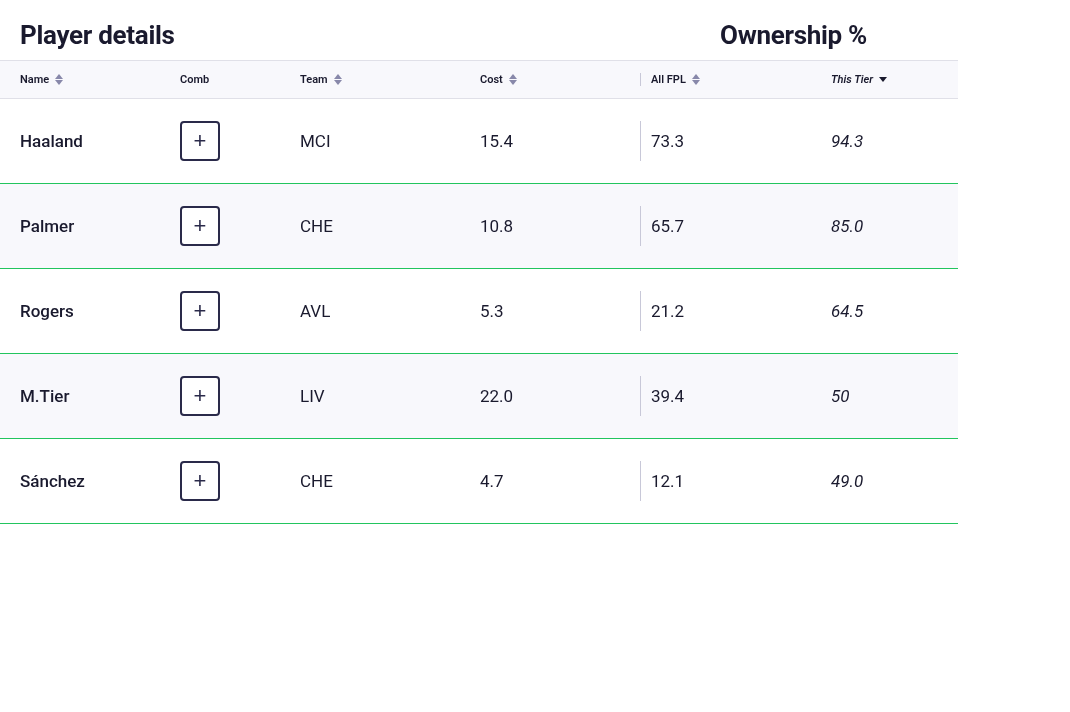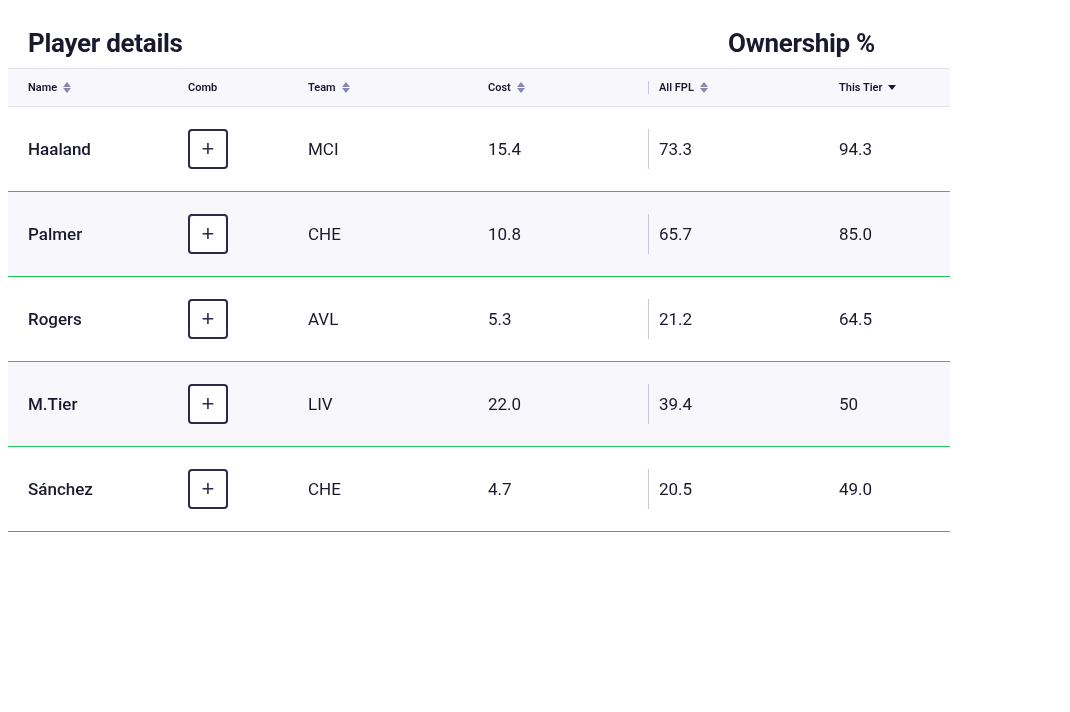--- a/index.html
+++ b/index.html
@@ -11,21 +11,21 @@
     body {
       font-family: -apple-system, BlinkMacSystemFont, 'Segoe UI', Roboto, sans-serif;
       background: #ffffff;
       color: #1a1a2e;
       width: 1070px;
       min-height: 712px;
     }
 
     .container {
       width: 958px;
-      padding: 8px;
+      padding: 0;
     }
 
     .section-headers {
       display: flex;
       border-bottom: 1px solid #e0e0e8;
       padding: 20px 20px 10px 20px;
     }
 
     .section-player-details {
       flex: 0 0 700px;
@@ -65,20 +65,21 @@
     .col-cost {
       flex: 0 0 150px;
     }
 
     .col-allfpl {
       flex: 0 0 180px;
     }
 
     .col-thistier {
       flex: 1;
+      font-style: italic;
     }
 
     .col-header {
       display: flex;
       align-items: center;
       gap: 6px;
       font-size: 11px;
       font-weight: 600;
       color: #1a1a2e;
     }
@@ -308,21 +309,21 @@
         <button class="add-button">+</button>
       </div>
       <div class="col-team">
         <span class="cell-text">CHE</span>
       </div>
       <div class="col-cost">
         <span class="cell-text">4.7</span>
       </div>
       <div class="vertical-divider"></div>
       <div class="col-allfpl">
-        <span class="cell-text">20.5</span>
+        <span class="cell-text">12.1</span>
       </div>
       <div class="col-thistier">
         <span class="cell-text">49.0</span>
       </div>
     </div>
     </div>
 
 </div>
 
 </body></html>

